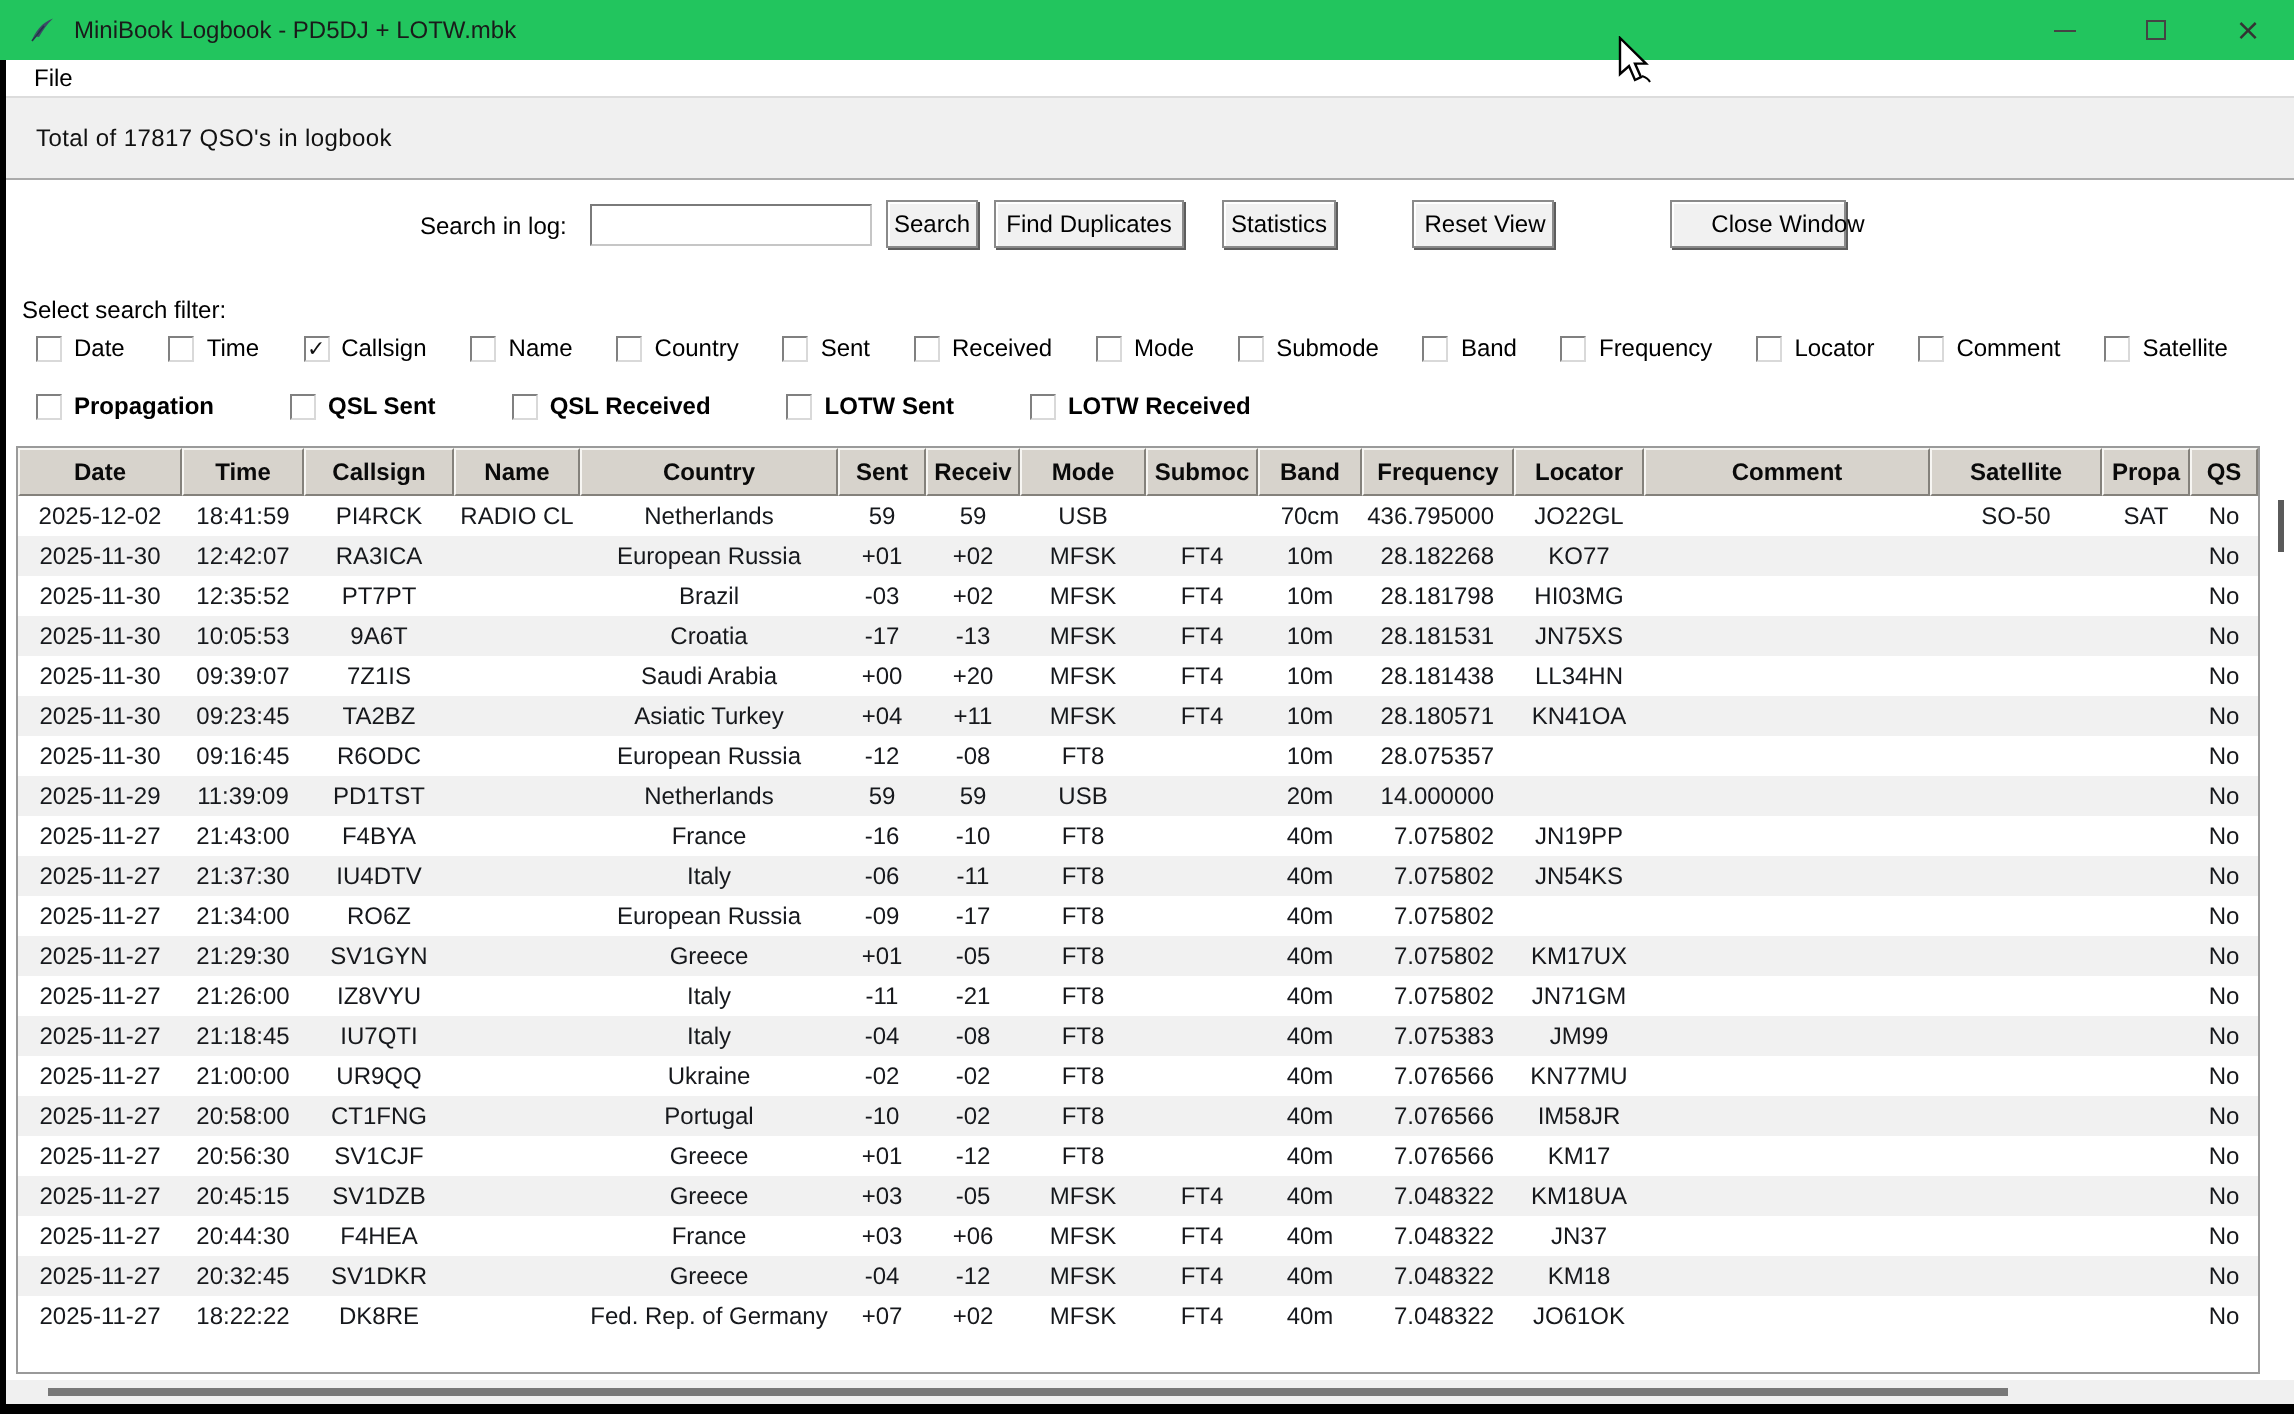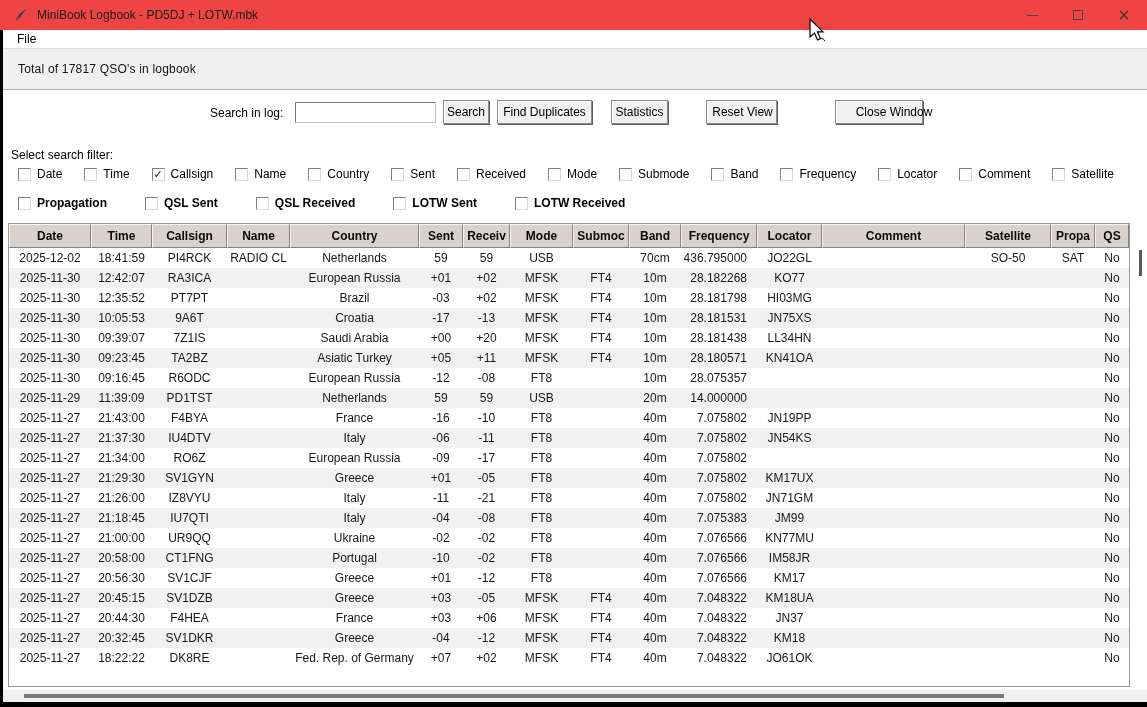--- a/index.html
+++ b/index.html
@@ -4,21 +4,21 @@
 <style>
   * { margin:0; padding:0; box-sizing:border-box; }
   html,body { width:1147px; height:707px; overflow:hidden; background:#ffffff;
     font-family:"Liberation Sans","DejaVu Sans",sans-serif; }
 
   
   .edge-left  { position:absolute; left:0; top:30px; width:3px; height:677px; background:#000; }
   .edge-bottom{ position:absolute; left:0; top:702px; width:1147px; height:5px; background:#000; }
 
   
-  .titlebar { position:absolute; left:0; top:0; width:1147px; height:30px; background:#ef4444;
+  .titlebar { position:absolute; left:0; top:0; width:1147px; height:30px; background:#22c55e;
     display:flex; align-items:center; }
   .app-icon { margin-left:13px; width:16px; height:16px; display:inline-flex; align-items:center; }
   .title-text { margin-left:8px; font-size:12px; color:#1a1a1a; }
   .win-controls { margin-left:auto; display:flex; height:30px; }
   .wc { width:46px; height:30px; display:flex; align-items:center; justify-content:center; cursor:default; }
   .glyph-min { width:11px; height:1px; background:#444; display:block; }
   .glyph-max { width:10px; height:10px; border:1px solid #444; display:block; }
   .glyph-close { font-size:15px; color:#333; line-height:1; font-family:"DejaVu Sans",sans-serif; }
 
   
@@ -311,21 +311,21 @@
         <div class="cell"></div>
         <div class="cell"></div>
         <div class="cell">No</div>
       </div>
       <div class="grid-row">
         <div class="cell">2025-11-30</div>
         <div class="cell">09:23:45</div>
         <div class="cell">TA2BZ</div>
         <div class="cell"></div>
         <div class="cell">Asiatic Turkey</div>
-        <div class="cell">+05</div>
+        <div class="cell">+04</div>
         <div class="cell">+11</div>
         <div class="cell">MFSK</div>
         <div class="cell">FT4</div>
         <div class="cell">10m</div>
         <div class="cell right">28.180571</div>
         <div class="cell">KN41OA</div>
         <div class="cell"></div>
         <div class="cell"></div>
         <div class="cell"></div>
         <div class="cell">No</div>

